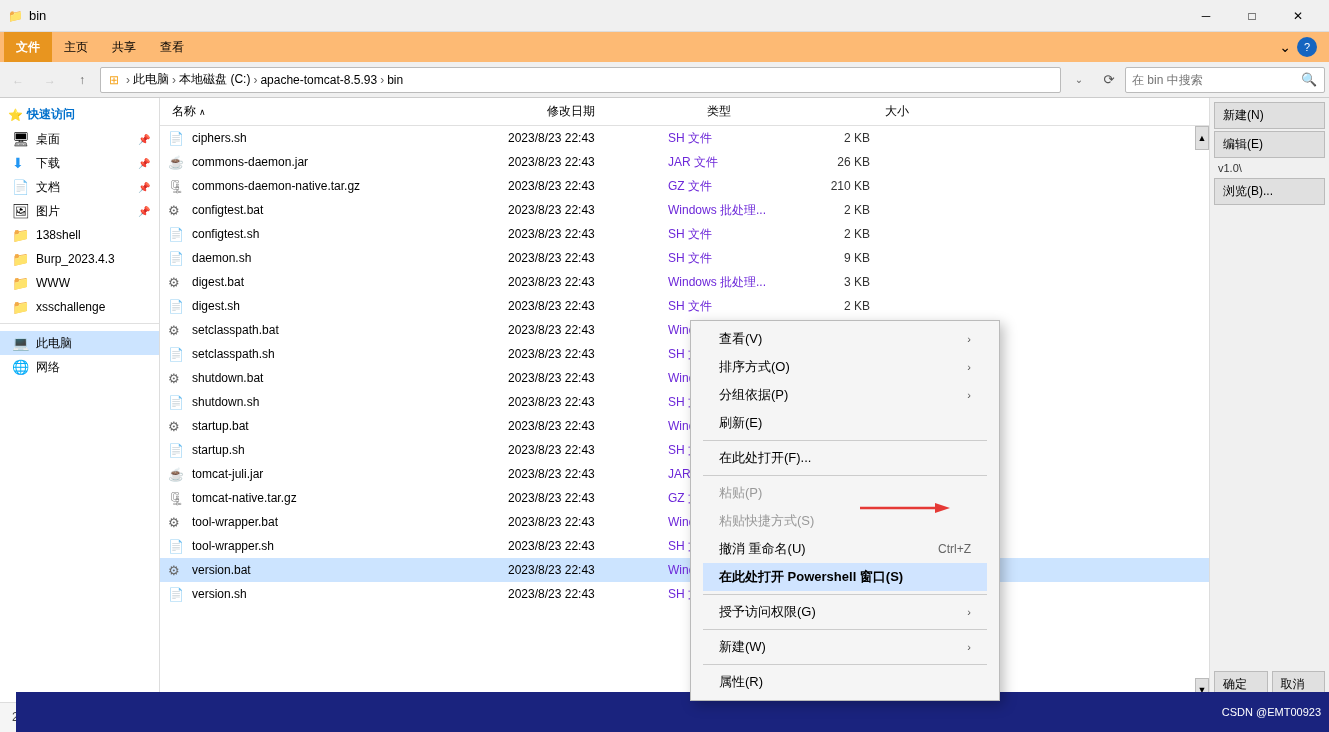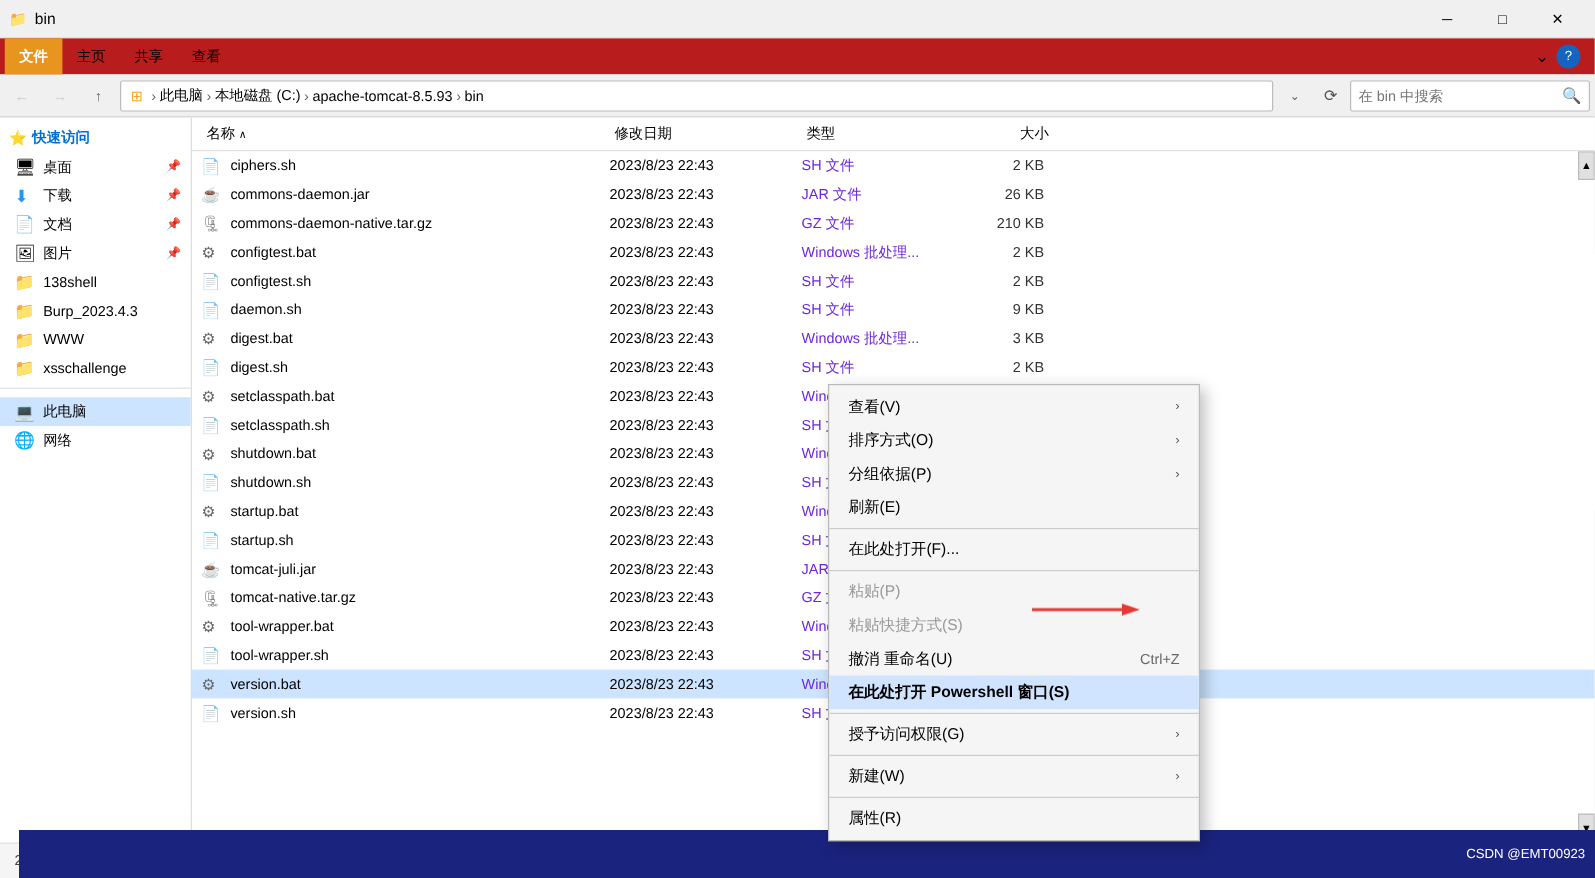--- a/index.html
+++ b/index.html
@@ -15,21 +15,21 @@
       border-bottom: 1px solid #ddd;
     }
     .title-bar-btn {
       width: 46px; height: 32px;
       border: none; background: transparent;
       cursor: pointer; font-size: 12px; display: flex; align-items: center; justify-content: center;
     }
 
     
     .menu-bar {
-      background: #b91c1c;
+      background: #fdba74;
       height: 30px;
       display: flex;
       align-items: center;
       padding: 0 4px;
     }
     .menu-bar-file {
       background: #e8951f;
       color: white;
       padding: 4px 12px;
       font-size: 12px;
@@ -156,21 +156,21 @@
     .col-header {
       font-size: 12px;
       color: #000;
       cursor: pointer;
       padding: 0 4px;
       display: flex; align-items: center; gap: 3px;
       height: 100%;
       text-align: right;
     }
     .col-name { flex: 0 0 340px; }
-    .col-date { flex: 0 0 160px; }
+    .col-date { flex: 0 0 160px; margin-left: 35px; }
     .col-type { flex: 0 0 130px; }
     .col-size { flex: 0 0 80px; text-align: right; justify-content: flex-end; }
 
     .file-row {
       display: flex;
       align-items: center;
       padding: 0 8px;
       height: 24px;
       cursor: pointer;
       font-size: 12px;
@@ -200,21 +200,21 @@
     
     .context-menu {
       position: absolute;
       top: 320px;
       left: 690px;
       width: 310px;
       background: #f5f5f5;
       border: 1px solid #bbb;
       box-shadow: 4px 4px 12px rgba(0,0,0,0.25);
       z-index: 100;
-      padding: 4px 0;
+      padding: 4px 12px;
     }
     .ctx-item {
       display: flex;
       align-items: center;
       padding: 5px 16px;
       font-size: 13px;
       cursor: pointer;
       position: relative;
       min-height: 28px;
     }
@@ -560,20 +560,30 @@
     <div class="cell-date">2023/8/23 22:43</div>
     <div class="cell-type">SH 文件</div>
     <div class="cell-size">2 KB</div>
   </div>
       </div>
 
     <div style="position:absolute; right:0; top:28px; width:14px; height:24px; background:#e0e0e0; border:1px solid #bbb; display:flex; align-items:center; justify-content:center; font-size:9px;">▲</div>
     <div style="position:absolute; right:0; bottom:0; width:14px; height:24px; background:#e0e0e0; border:1px solid #bbb; display:flex; align-items:center; justify-content:center; font-size:9px;">▼</div>
   </div>
 
+  <div class="right-panel">
+    <button class="right-panel-btn">新建(N)</button>
+    <button class="right-panel-btn">编辑(E)</button>
+    <span class="right-panel-text">v1.0\</span>
+    <button class="right-panel-btn">浏览(B)...</button>
+    <div style="margin-top:auto; display:flex; gap:4px; padding-top:260px;">
+      <button class="right-panel-btn" style="flex:1;">确定</button>
+      <button class="right-panel-btn" style="flex:1;">取消</button>
+    </div>
+  </div>
 
 </div>
 
 <div class="context-menu" id="context-menu">
     <div class="ctx-item">
       <span>查看(V)</span>
       <span class="ctx-item-arrow">›</span>
     </div>
     <div class="ctx-item">
       <span>排序方式(O)</span>

